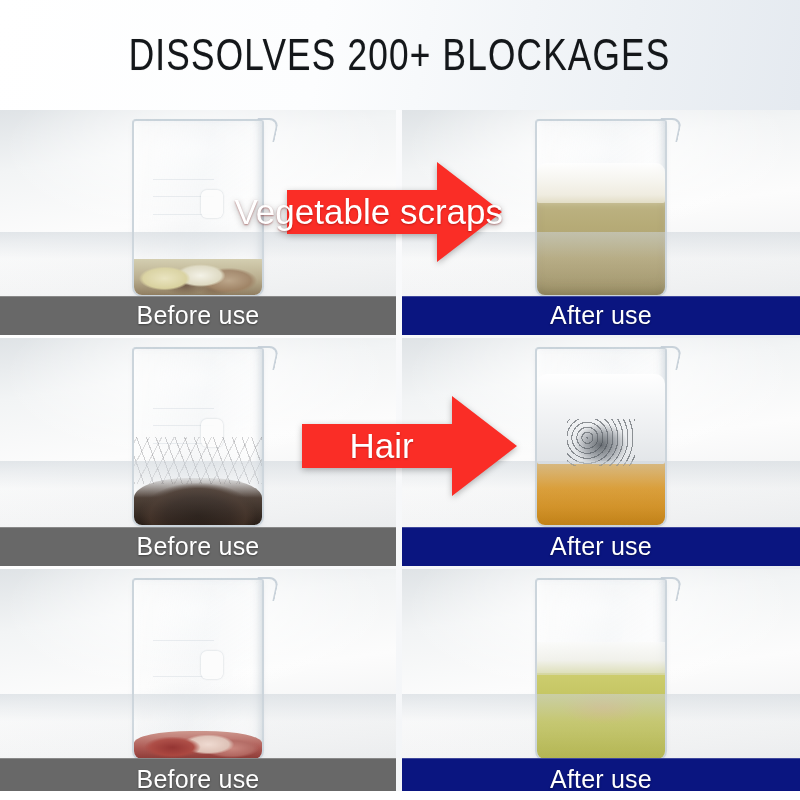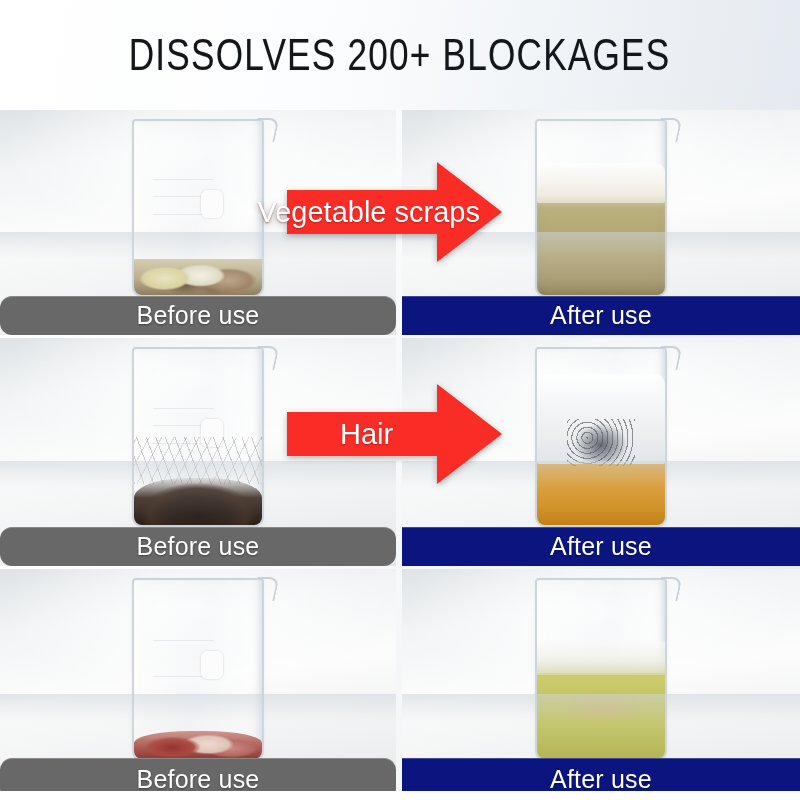--- a/index.html
+++ b/index.html
@@ -186,45 +186,44 @@
 
   
   .band{
     position:absolute;left:0;width:100%;
     display:flex;align-items:center;justify-content:center;
     color:#ffffff;font-size:25px;letter-spacing:.2px;font-weight:400;
   }
   .band.before{
     bottom:0;height:39px;background:#686868;
     box-shadow:inset 0 1px 0 rgba(255,255,255,.22);
-    border-radius:12px;
   }
   .band.after{
     bottom:0;height:39px;background:#0a1580;
     box-shadow:inset 0 1px 0 rgba(255,255,255,.22);
   }
   .band span{text-shadow:0 1px 2px rgba(0,0,0,.40);}
 
   
   .row.r2 .band.before,.row.r2 .band.after{bottom:0;height:42px;}
 
   
   .arrow{
     position:absolute;z-index:6;left:287px;width:215px;height:104px;
     display:block;
     filter:drop-shadow(0 2px 3px rgba(0,0,0,.28));
   }
   .arrow.a0{top:50px;}
-  .arrow.a1{top:44px;}
+  .arrow.a1{top:56px;margin-left:15px;}
   .arrow.a2{top:53px;}
   .arrow svg{display:block;width:100%;height:100%;overflow:visible;}
   .arrow .alabel{
     position:absolute;left:0;right:24%;top:0;bottom:0;
     display:flex;align-items:center;justify-content:center;
-    color:#ffffff;font-size:29px;white-space:nowrap;
+    color:#ffffff;font-size:35px;white-space:nowrap;
     text-shadow:0 1px 2px rgba(120,0,0,.45);
     pointer-events:none;
   }
   .arrow.a1 .alabel,.arrow.a2 .alabel{right:26%;}
 </style>
 </head>
 <body>
 
 <div id="page">
 

